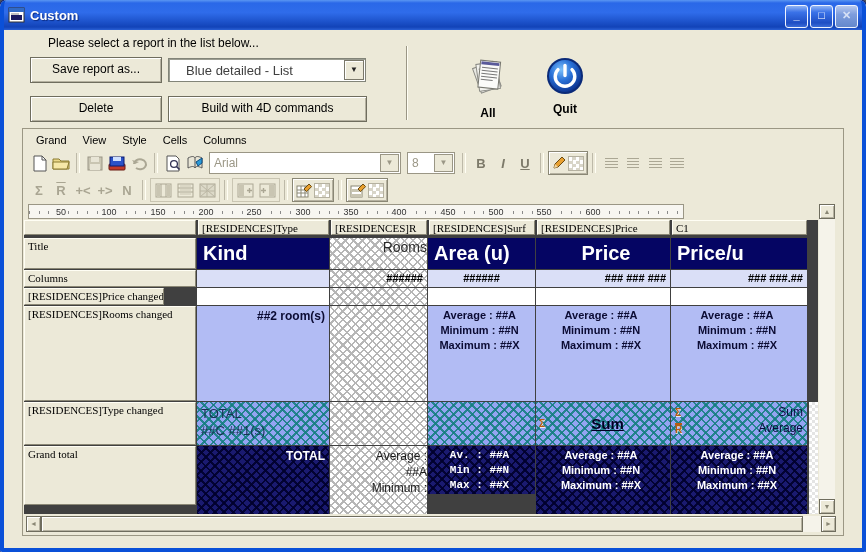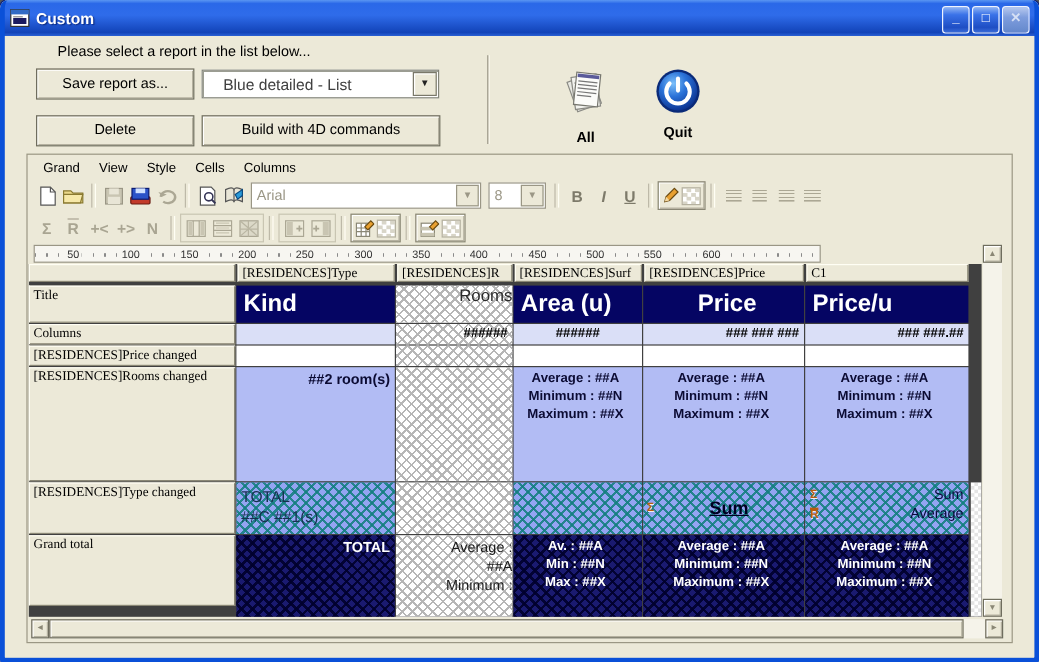--- a/index.html
+++ b/index.html
@@ -362,21 +362,21 @@
 
     <div class="cell hd" style="left:0;top:2;width:172px;height:15px;"></div>
     <div class="cell hd" style="left:174px;top:2;width:131px;height:15px;">[RESIDENCES]Type</div>
     <div class="cell hd" style="left:307px;top:2;width:96px;height:15px;">[RESIDENCES]R</div>
     <div class="cell hd" style="left:405px;top:2;width:106px;height:15px;">[RESIDENCES]Surf</div>
     <div class="cell hd" style="left:513px;top:2;width:133px;height:15px;">[RESIDENCES]Price</div>
     <div class="cell hd" style="left:648px;top:2;width:135px;height:15px;">C1</div>
 
     <div class="cell hd" style="left:0;top:18px;width:172px;height:31px;">Title</div>
     <div class="cell hd" style="left:0;top:50px;width:172px;height:17px;">Columns</div>
-    <div class="cell hd" style="left:0;top:68px;width:172px;height:17px;">[RESIDENCES]Price changed</div>
+    <div class="cell hd" style="left:0;top:68px;width:140px;height:17px;">[RESIDENCES]Price changed</div>
     <div class="cell hd" style="left:0;top:86px;width:172px;height:95px;">[RESIDENCES]Rooms changed</div>
     <div class="cell hd" style="left:0;top:182px;width:172px;height:43px;">[RESIDENCES]Type changed</div>
     <div class="cell hd" style="left:0;top:226px;width:172px;height:59px;">Grand total</div>
 
     <div class="cell navy bigtitle" style="left:173px;top:18px;width:132px;height:31px;">Kind</div>
     <div class="cell xh-gray" style="left:306px;top:18px;width:97px;height:31px;"><span class="roomstitle">Rooms</span></div>
     <div class="cell navy bigtitle" style="left:404px;top:18px;width:107px;height:31px;">Area (u)</div>
     <div class="cell navy bigtitle" style="left:512px;top:18px;width:134px;height:31px;text-align:center;">Price</div>
     <div class="cell navy bigtitle" style="left:647px;top:18px;width:136px;height:31px;">Price/u</div>
 
@@ -430,21 +430,21 @@
         <span>Average</span>
       </div>
     </div>
 
     <div class="cell xh-navy" style="left:173px;top:226px;width:132px;height:68px;font-size:12px;font-weight:bold;color:#fff;text-align:right;padding:3px 4px 0 0;">TOTAL</div>
     <div class="cell xh-gray" style="left:306px;top:226px;width:97px;height:68px;font-size:12px;color:#1a1a1a;line-height:16px;padding:2px 0 0 3px;">
       <div>Average :</div>
       <div>##A</div>
       <div>Minimum :</div>
     </div>
-    <div class="cell xh-navy stats wstats" style="left:404px;top:226px;width:107px;height:68px;color:#fff;">
+    <div class="cell xh-navy stats wstats" style="left:404px;top:226px;width:107px;height:48px;color:#fff;font-family:Liberation Mono, monospace;">
       <div>Av. : ##A</div>
       <div>Min : ##N</div>
       <div>Max : ##X</div>
     </div>
     <div class="cell xh-navy stats wstats" style="left:512px;top:226px;width:134px;height:68px;color:#fff;">
       <div>Average : ##A</div>
       <div>Minimum : ##N</div>
       <div>Maximum : ##X</div>
     </div>
     <div class="cell xh-navy stats wstats" style="left:647px;top:226px;width:136px;height:68px;color:#fff;">

